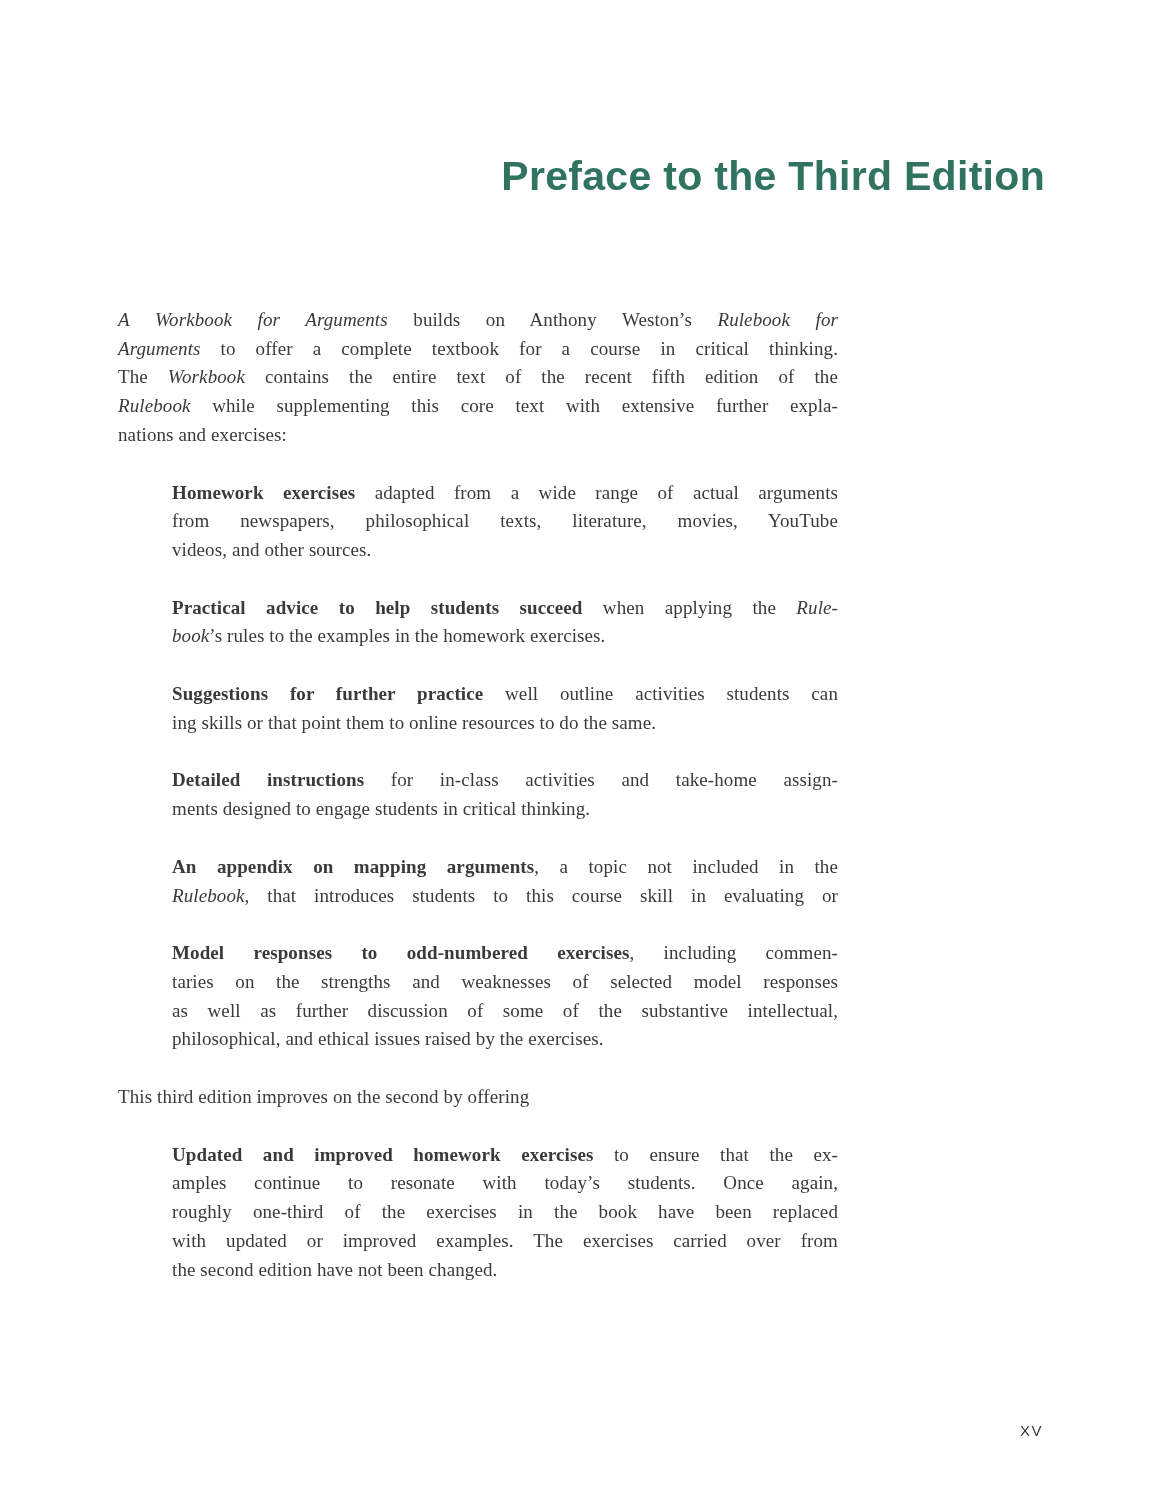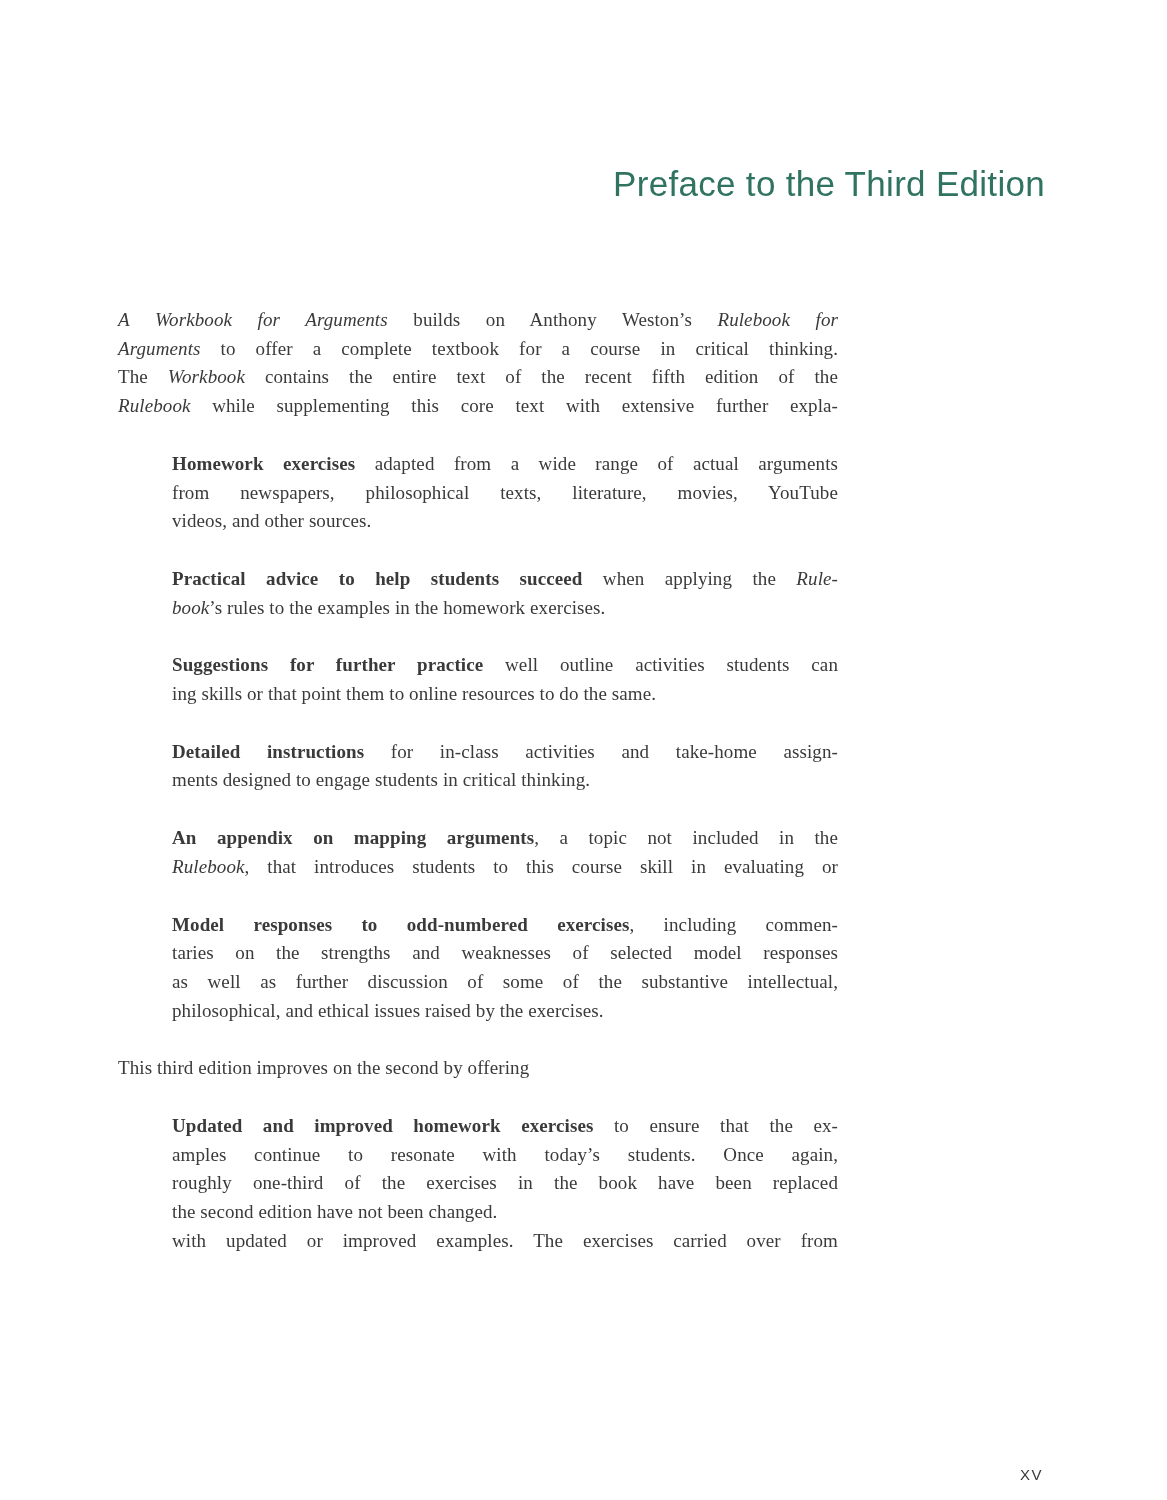--- a/index.html
+++ b/index.html
@@ -10,26 +10,26 @@
   .page {
     position: relative;
     width: 1167px;
     height: 1500px;
     background: #ffffff;
     overflow: hidden;
     font-family: "Liberation Serif", serif;
   }
   .title {
     position: absolute;
-    top: 163px;
+    top: 155px;
     right: 122px;
     margin: 0;
     font-family: "Liberation Sans", sans-serif;
-    font-weight: 400;
-    font-size: 35px;
+    font-weight: 700;
+    font-size: 41px;
     line-height: 42px;
     letter-spacing: 0.3px;
     white-space: nowrap;
   }
   .content {
     position: absolute;
     top: 306px;
     left: 118px;
     width: 720px;
     font-size: 19px;
@@ -47,35 +47,35 @@
   .b { font-weight: 700; }
   .i { font-style: italic; }
   .pageno {
     position: absolute;
     top: 1417px;
     right: 124px;
     font-family: "Liberation Sans", sans-serif;
     font-variant: small-caps;
     font-size: 21px;
     letter-spacing: 1.5px;
-    margin-top: 44px;
   }
 </style>
 </head>
 <body>
 
 <div class="page">
   <h1 class="title" style="color: rgb(47, 115, 96);">Preface to the Third Edition</h1>
 
   <main class="content" style="color: rgb(58, 58, 58);">
       <div class="para">
         <div class="line"><span class="i">A Workbook for Arguments</span><span> builds on Anthony Weston’s </span><span class="i">Rulebook for</span></div>
         <div class="line"><span class="i">Arguments</span><span> to offer a complete textbook for a course in critical thinking.</span></div>
         <div class="line"><span>The </span><span class="i">Workbook</span><span> contains the entire text of the recent fifth edition of the</span></div>
         <div class="line"><span class="i">Rulebook</span><span> while supplementing this core text with extensive further expla-</span></div>
+        <div class="line last"><span>nations and exercises:</span></div>
       </div>
       <div class="para indent">
         <div class="line"><span class="b">Homework exercises</span><span> adapted from a wide range of actual arguments</span></div>
         <div class="line"><span>from newspapers, philosophical texts, literature, movies, YouTube</span></div>
         <div class="line last"><span>videos, and other sources.</span></div>
       </div>
       <div class="para indent">
         <div class="line"><span class="b">Practical advice to help students succeed</span><span> when applying the </span><span class="i">Rule-</span></div>
         <div class="line last"><span class="i">book</span><span>’s rules to the examples in the homework exercises.</span></div>
       </div>
@@ -97,19 +97,19 @@
         <div class="line"><span>as well as further discussion of some of the substantive intellectual,</span></div>
         <div class="line last"><span>philosophical, and ethical issues raised by the exercises.</span></div>
       </div>
       <div class="para">
         <div class="line last"><span>This third edition improves on the second by offering</span></div>
       </div>
       <div class="para indent">
         <div class="line"><span class="b">Updated and improved homework exercises</span><span> to ensure that the ex-</span></div>
         <div class="line"><span>amples continue to resonate with today’s students. Once again,</span></div>
         <div class="line"><span>roughly one-third of the exercises in the book have been replaced</span></div>
+        <div class="line"><span>with updated or improved examples. The exercises carried over from</span></div>
         <div class="line last"><span>the second edition have not been changed.</span></div>
-        <div class="line"><span>with updated or improved examples. The exercises carried over from</span></div>
       </div>
     </main>
 
   <div class="pageno" style="color: rgb(58, 58, 58);">xv</div>
 </div>
 
 </body></html>

